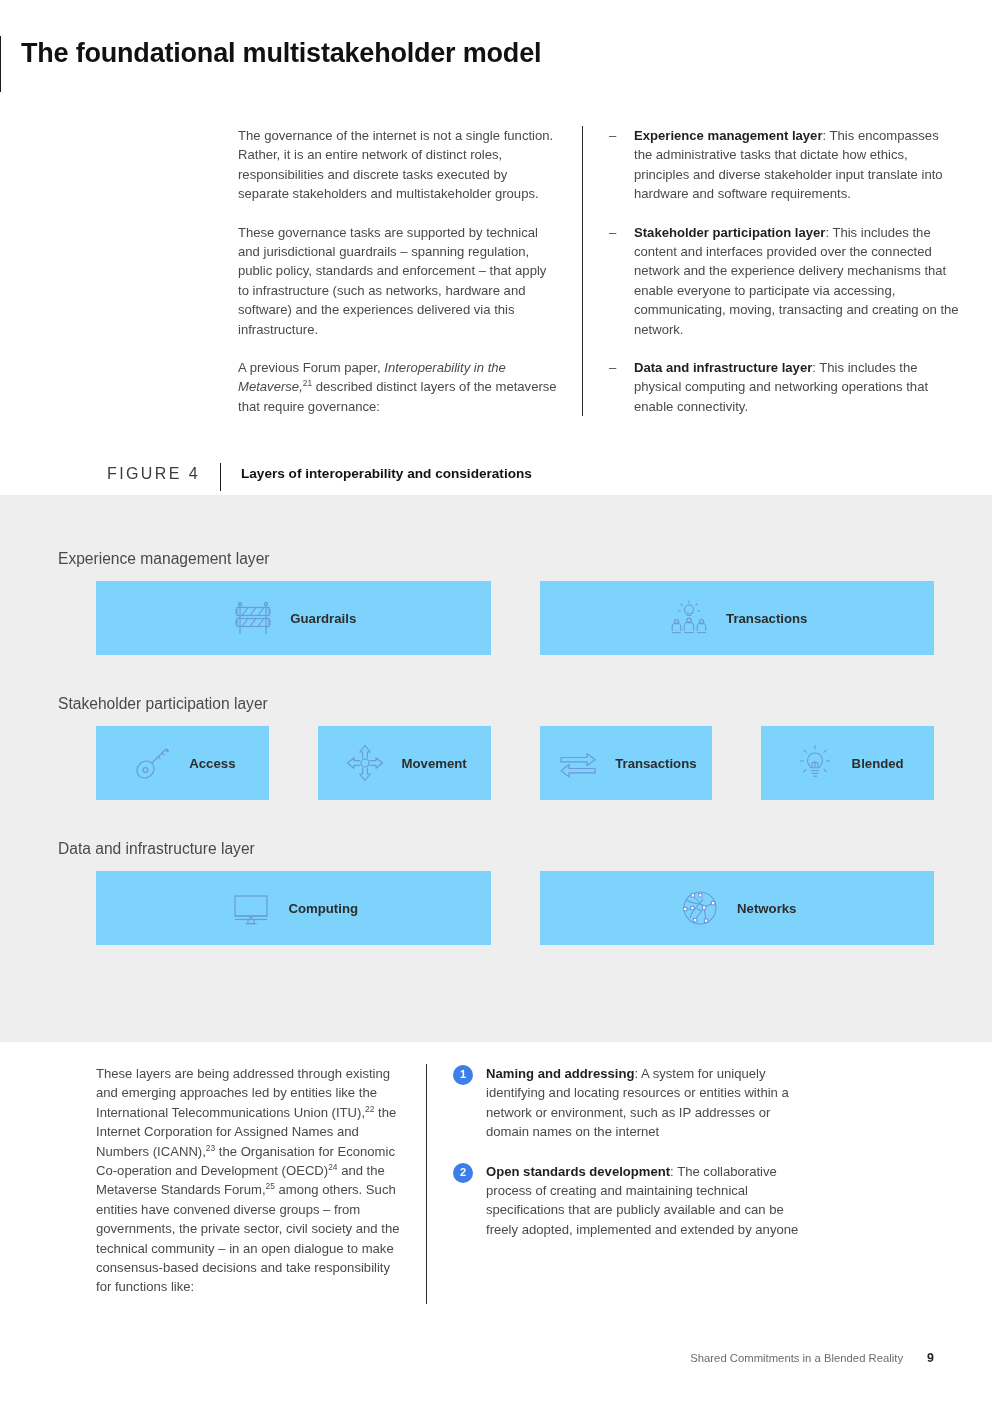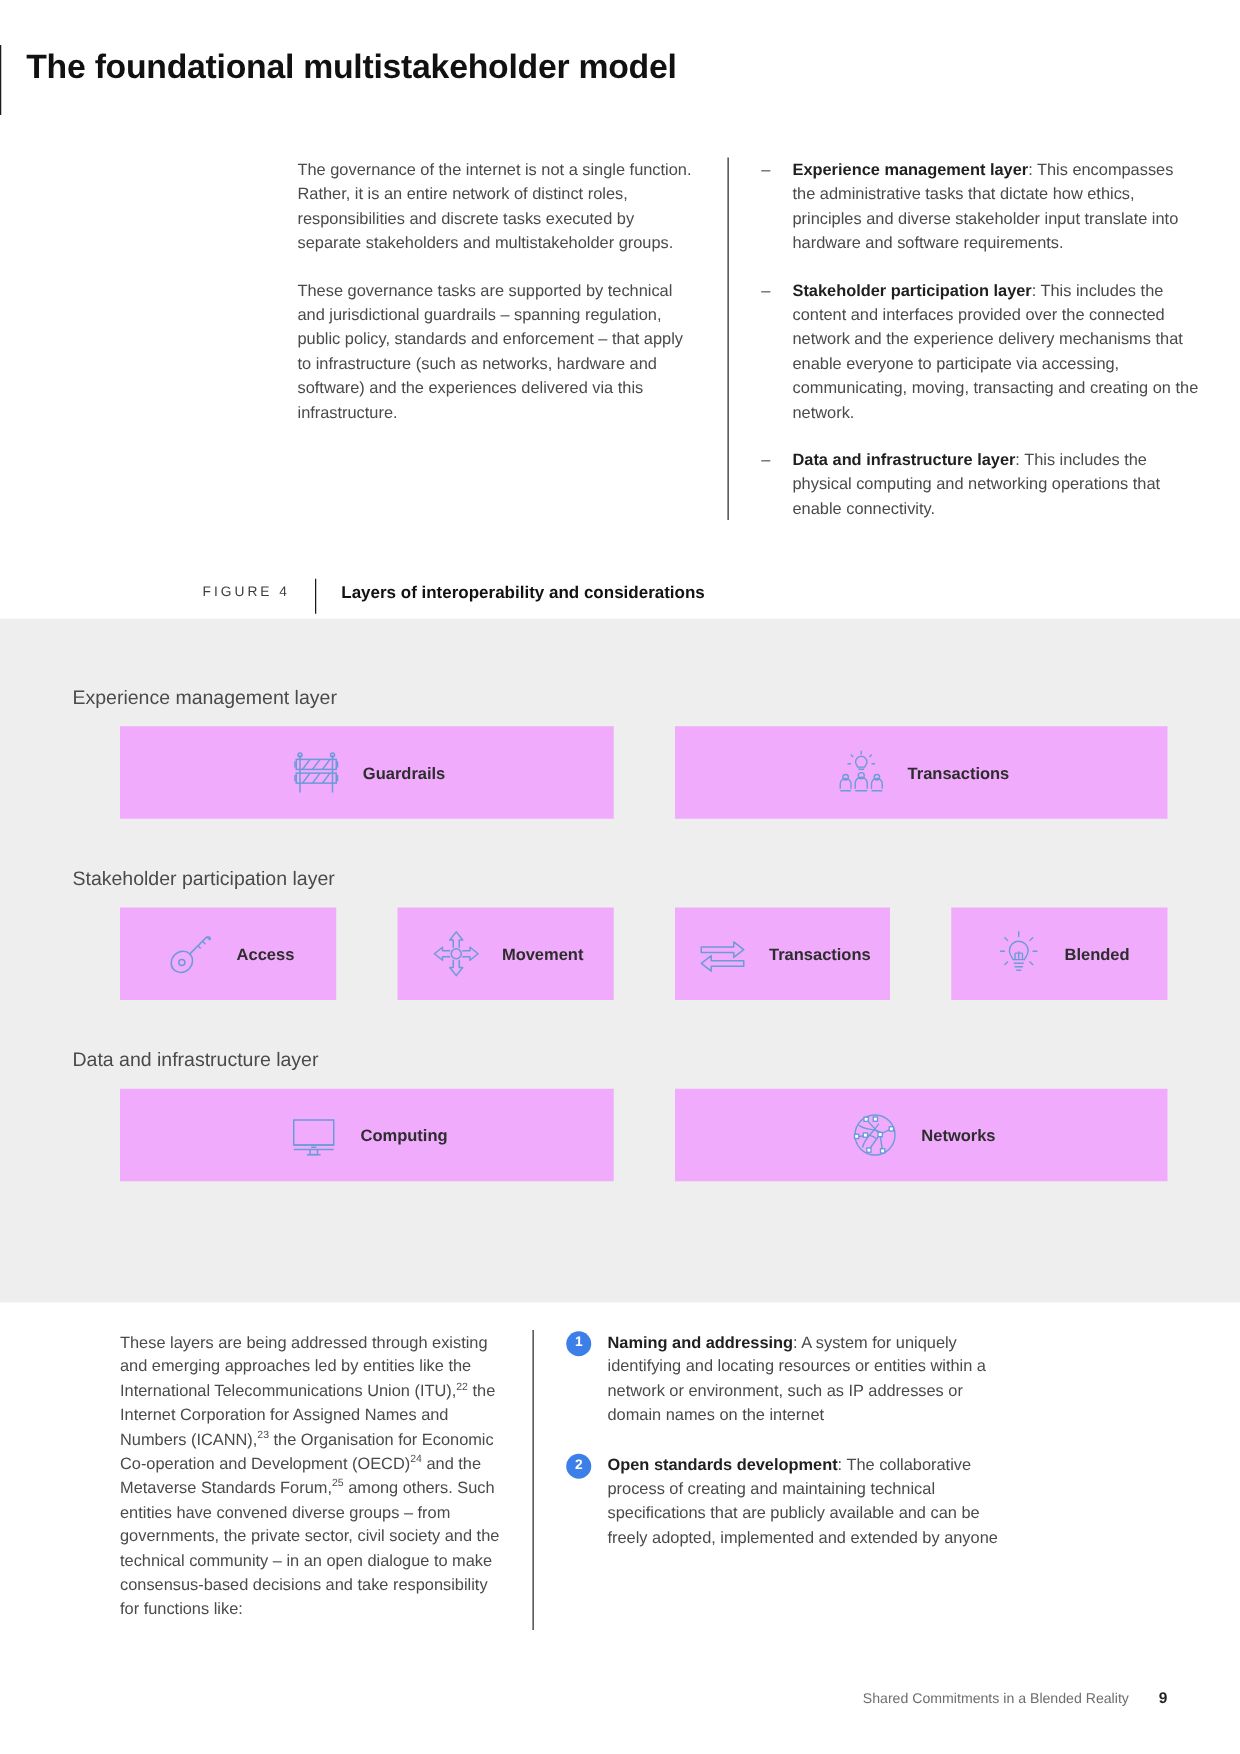--- a/index.html
+++ b/index.html
@@ -95,25 +95,24 @@
     position: absolute;
     left: 0; top: 463px;
     width: 992px;
     display: flex;
     align-items: flex-start;
   }
   .fig-label {
     width: 220px;
     text-align: right;
     padding-right: 20px;
-    font-size: 11px;
+    font-size: 16px;
     letter-spacing: 2.4px;
     color: #3c3c3c;
     line-height: 22px;
-    margin-left: 32px;
   }
   .fig-rule { width: 1px; background: #1a1a1a; height: 28px; flex: 0 0 1px; }
   .fig-title {
     padding-left: 20px;
     font-size: 13.6px;
     font-weight: bold;
     color: #121212;
     line-height: 22px;
   }
 
@@ -130,21 +129,21 @@
     font-weight: normal;
     margin: 0 0 13px 0;
     padding-left: 58px;
   }
   .layer-row {
     display: flex;
     gap: 11px;
     padding: 0 58px 0 58px;
   }
   .tile {
-    background: #f0abfc;
+    background: #7dd3fc;
     height: 74px;
     display: flex;
     align-items: center;
     justify-content: center;
     flex: 1;
     margin-left: 38px;
   }
   .tile-inner {
     display: flex;
     align-items: center;
@@ -240,20 +239,21 @@
 <div class="header">
   <div class="header-rule"></div>
   <div class="chapter-title">The foundational multistakeholder model</div>
 </div>
 
 <div class="top-cols">
   <div class="col-wrap">
     <div class="col-left">
       <p class="body">The governance of the internet is not a single function. Rather, it is an entire network of distinct roles, responsibilities and discrete tasks executed by separate stakeholders and multistakeholder groups.</p>
       <p class="body">These governance tasks are supported by technical and jurisdictional guardrails – spanning regulation, public policy, standards and enforcement – that apply to infrastructure (such as networks, hardware and software) and the experiences delivered via this infrastructure.</p>
+      <p class="body"><span>A previous Forum paper, </span><span class="it">Interoperability in the Metaverse</span><span class="it">,</span><sup>21</sup><span> described distinct layers of the metaverse that require governance:</span></p>
     </div>
     <div class="col-divider"></div>
     <div class="col-right">
 
       <div class="dash-item">
         <div class="dash-mark">–</div>
         <div class="dash-body"><span class="lead">Experience management layer</span><span>: This encompasses the administrative tasks that dictate how ethics, principles and diverse stakeholder input translate into hardware and software requirements.</span></div>
       </div>
 
       <div class="dash-item">

